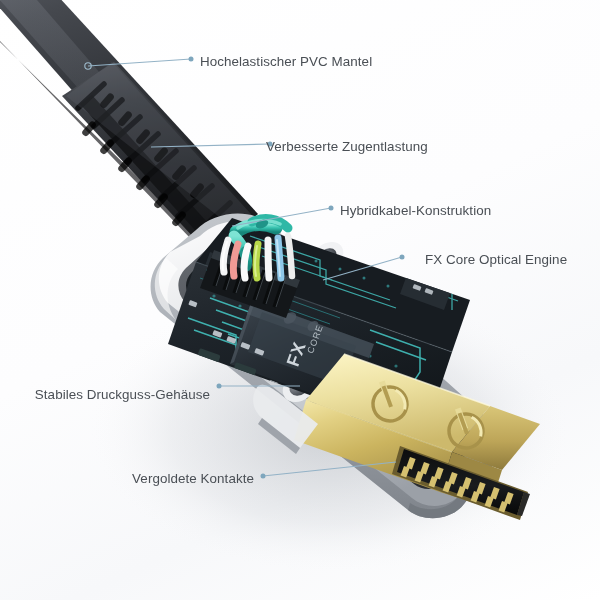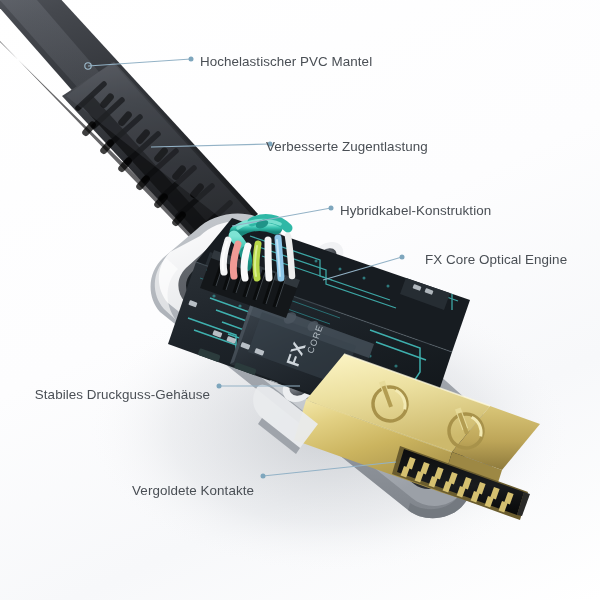--- a/index.html
+++ b/index.html
@@ -506,16 +506,16 @@
     <div class="callout right" style="left:200px; top:55px;">Hochelastischer PVC Mantel</div>
 
     <div class="callout right" style="left:266px; top:140px;">Verbesserte Zugentlastung</div>
 
     <div class="callout right" style="left:340px; top:204px;">Hybridkabel-Konstruktion</div>
 
     <div class="callout right" style="left:425px; top:253px;">FX Core Optical Engine</div>
 
     <div class="callout left" style="right:390px; top:382px;margin-top:6px;">Stabiles Druckguss-Gehäuse</div>
 
-    <div class="callout left" style="right:346px; top:472px;margin-top:12px;">Vergoldete Kontakte</div>
+    <div class="callout left" style="right:346px; top:472px;">Vergoldete Kontakte</div>
   </div>
 
 </div>
 
 </body></html>

